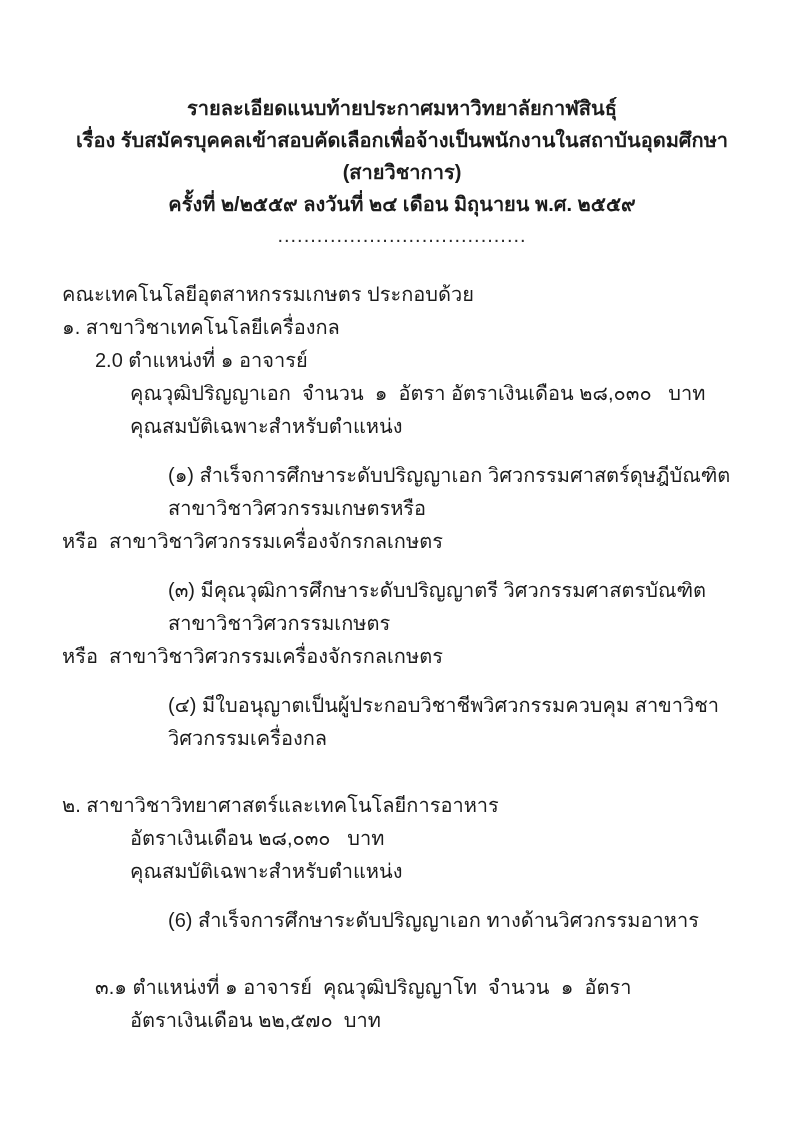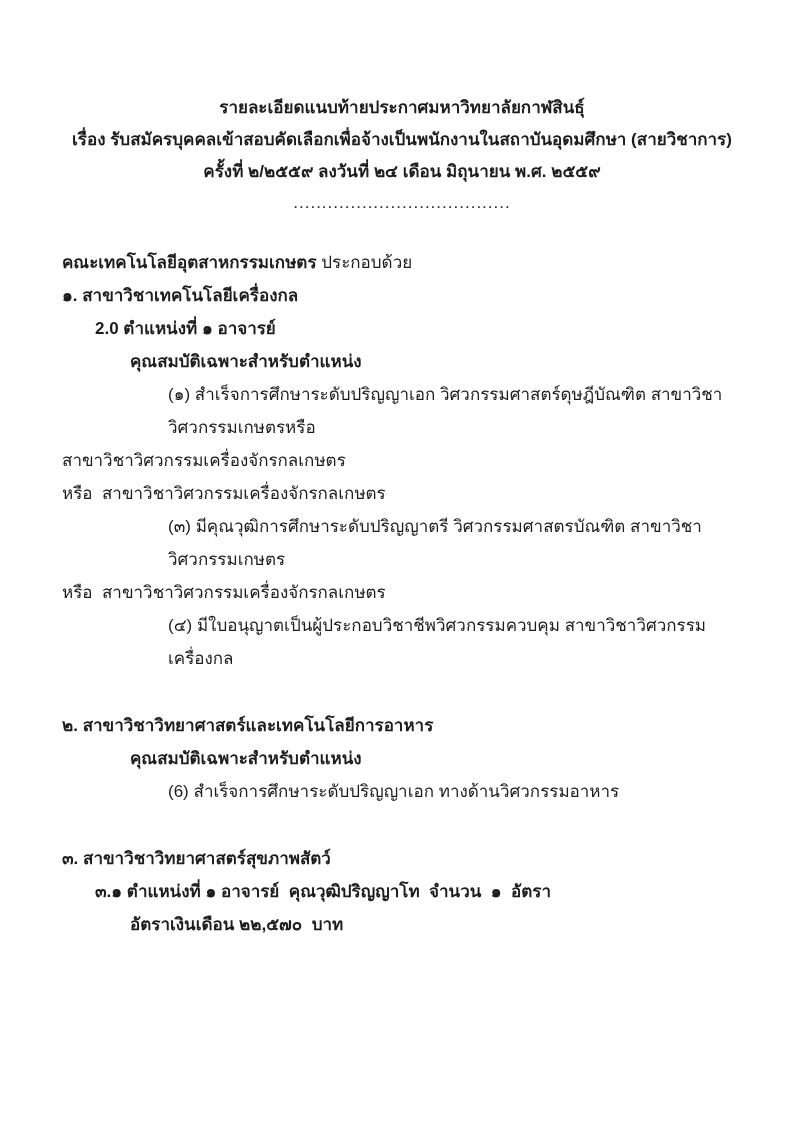--- a/index.html
+++ b/index.html
@@ -8,21 +8,21 @@
     background: #e8e8e8;
   }
   .page {
     position: relative;
     width: 800px;
     height: 1132px;
     margin: 0 auto;
     background: #ffffff;
     color: #1c1c1c;
     font-family: "Liberation Sans", "DejaVu Sans", sans-serif;
-    font-size: 17px;
+    font-size: 20px;
     overflow: hidden;
     box-sizing: border-box;
     padding: 92px 58px 0 62px;
   }
   .header-block {
     text-align: center;
     font-weight: bold;
   }
   .header-block .hline {
     line-height: 32px;
@@ -36,24 +36,24 @@
     color: #2a2a2a;
   }
   .body-block {
     margin-top: 28px;
   }
   .line {
     line-height: 33px;
     min-height: 33px;
     white-space: pre-wrap;
   }
-  .bold { font-weight: bold; }
+  .bold { font-weight: normal; }
   .ind-1 { padding-left: 33px; }
   .ind-2 { padding-left: 68px; }
-  .ind-3 { padding-left: 106px; }
+  .ind-3 { padding-left: 106px; margin-top: 16px; }
   .section-gap { margin-top: 34px; }
 </style>
 </head>
 <body>
 
 <div class="page">
 
   <div class="header-block">
     <div class="hline">รายละเอียดแนบท้ายประกาศมหาวิทยาลัยกาฬสินธุ์</div>
     <div class="hline">เรื่อง รับสมัครบุคคลเข้าสอบคัดเลือกเพื่อจ้างเป็นพนักงานในสถาบันอุดมศึกษา (สายวิชาการ)</div>
@@ -61,36 +61,36 @@
     <div class="dots-line">......................................</div>
   </div>
 
   <div class="body-block">
 
     <div class="line"><span class="bold">คณะเทคโนโลยีอุตสาหกรรมเกษตร</span><span> ประกอบด้วย</span></div>
 
     <div>
       <div class="line bold">๑. สาขาวิชาเทคโนโลยีเครื่องกล</div>
       <div class="line bold ind-1">2.0 ตำแหน่งที่ ๑ อาจารย์</div>
+      <div class="line bold ind-2">คุณวุฒิปริญญาเอก  จำนวน  ๑  อัตรา อัตราเงินเดือน ๒๘,๐๓๐   บาท</div>
       <div class="line bold ind-2">คุณสมบัติเฉพาะสำหรับตำแหน่ง</div>
       <div class="line ind-3">(๑) สำเร็จการศึกษาระดับปริญญาเอก วิศวกรรมศาสตร์ดุษฎีบัณฑิต สาขาวิชาวิศวกรรมเกษตรหรือ</div>
-      <div class="line">สาขาวิชาวิศวกรรมเครื่องจักรกลเกษตร</div>
       <div class="line">หรือ  สาขาวิชาวิศวกรรมเครื่องจักรกลเกษตร</div>
       <div class="line ind-3">(๓) มีคุณวุฒิการศึกษาระดับปริญญาตรี วิศวกรรมศาสตรบัณฑิต สาขาวิชาวิศวกรรมเกษตร</div>
       <div class="line">หรือ  สาขาวิชาวิศวกรรมเครื่องจักรกลเกษตร</div>
       <div class="line ind-3">(๔) มีใบอนุญาตเป็นผู้ประกอบวิชาชีพวิศวกรรมควบคุม สาขาวิชาวิศวกรรมเครื่องกล</div>
     </div>
 
     <div class="section-gap">
       <div class="line bold">๒. สาขาวิชาวิทยาศาสตร์และเทคโนโลยีการอาหาร</div>
+      <div class="line bold ind-2">อัตราเงินเดือน ๒๘,๐๓๐   บาท</div>
       <div class="line bold ind-2">คุณสมบัติเฉพาะสำหรับตำแหน่ง</div>
       <div class="line ind-3">(6) สำเร็จการศึกษาระดับปริญญาเอก ทางด้านวิศวกรรมอาหาร</div>
     </div>
 
     <div class="section-gap">
-      <div class="line bold">๓. สาขาวิชาวิทยาศาสตร์สุขภาพสัตว์</div>
       <div class="line bold ind-1">๓.๑ ตำแหน่งที่ ๑ อาจารย์  คุณวุฒิปริญญาโท  จำนวน  ๑  อัตรา</div>
       <div class="line bold ind-2">อัตราเงินเดือน ๒๒,๕๗๐  บาท</div>
 
     </div>
 
   </div>
 </div>
 
 </body></html>

